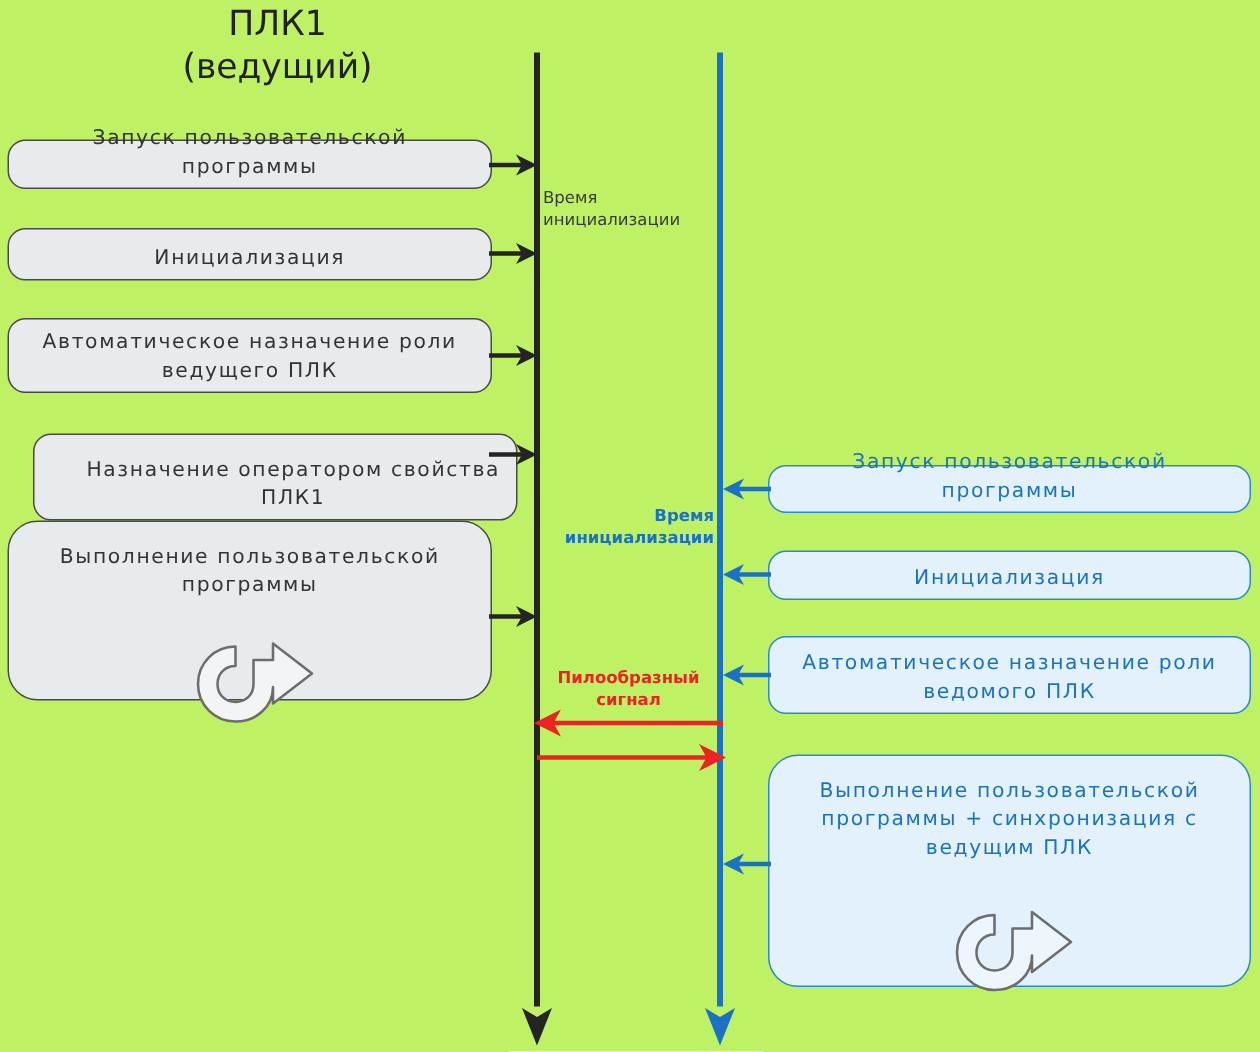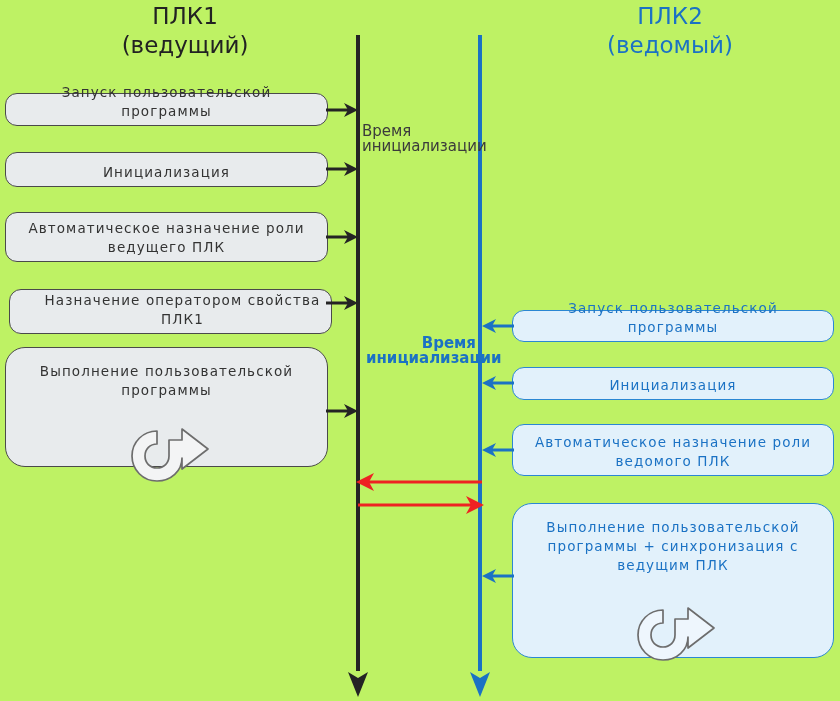--- a/index.html
+++ b/index.html
@@ -97,21 +97,21 @@
     position: absolute;
     height: 22px;
   }
   .conn svg { display: block; overflow: visible; }
 
   
   .clabel {
     position: absolute;
     text-align: center;
     font-family: "DejaVu Sans", sans-serif;
-    font-size: 15px;
+    font-size: 11px;
     line-height: 15px;
     white-space: pre-line;
   }
   .clabel-init-master {
     left: 362px;
     top: 124px;
     width: 112px;
     color: #3b3b3b;
     text-align: left;
   }
@@ -148,22 +148,20 @@
   }
   .loop-icon svg { display: block; }
 </style>
 </head>
 <body>
 
 <div id="diagram">
 
   <div class="title title-master">ПЛК1
 (ведущий)</div>
-  <div class="title title-slave">ПЛК2
-(ведомый)</div>
 
   <div class="lifeline lifeline-master"></div>
   <div class="lifeline lifeline-slave"></div>
 
   <div style="position:absolute; left:344px; top:660px;">
     <svg width="28" height="38" viewBox="0 0 28 38">
       <path d="M14 37 L4 12 L14 18 L24 12 Z" fill="#242424"></path>
     </svg>
   </div>
   <div style="position:absolute; left:466px; top:660px;">
@@ -178,21 +176,21 @@
 
   <div class="pbox left" style="left:5px; top:152px; width:323px; height:35px;">
     <span>Инициализация</span>
   </div>
 
   <div class="pbox left" style="left:5px; top:212px; width:323px; height:50px;">
     <span>Автоматическое назначение роли
 ведущего ПЛК</span>
   </div>
 
-  <div class="pbox left" style="left:9px; top:289px; width:323px; height:45px;padding-left:32px;">
+  <div class="pbox left" style="left:22px; top:289px; width:323px; height:58px;padding-left:32px;">
     <span>Назначение оператором свойства
 ПЛК1</span>
   </div>
 
   <div class="pbox left tall" style="left:5px; top:347px; width:323px; height:120px;">
     <span>Выполнение пользовательской
 программы</span>
     <span class="loop-icon" style="margin-top:8px;">
       <svg width="86" height="64" viewBox="0 0 86 64">
         <path d="M58 13 L58 2 L84 22 L58 42 L58 31
@@ -293,20 +291,22 @@
     <svg width="34" height="22" viewBox="0 0 34 22">
       <line x1="34" y1="11" x2="8" y2="11" stroke="#1b72c4" stroke-width="3"></line>
       <path d="M2 11 L16 4 L12 11 L16 18 Z" fill="#1b72c4"></path>
     </svg>
   </div>
 
   <div class="clabel clabel-init-master">Время
 инициализации</div>
   <div class="clabel clabel-init-slave">Время
 инициализации</div>
+  <div class="clabel clabel-saw">Пилообразный
+сигнал</div>
 
   <div class="sawwrap">
     <svg width="140" height="48" viewBox="0 0 140 48">
 
       <line x1="132" y1="12" x2="18" y2="12" stroke="#ee2222" stroke-width="3"></line>
       <path d="M6 12 L24 3 L19 12 L24 21 Z" fill="#ee2222"></path>
 
       <line x1="8" y1="35" x2="122" y2="35" stroke="#ee2222" stroke-width="3"></line>
       <path d="M134 35 L116 26 L121 35 L116 44 Z" fill="#ee2222"></path>
     </svg>

